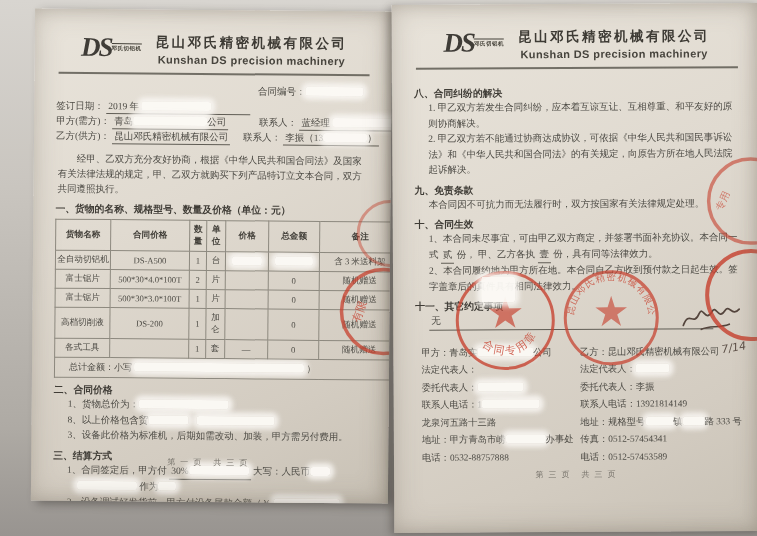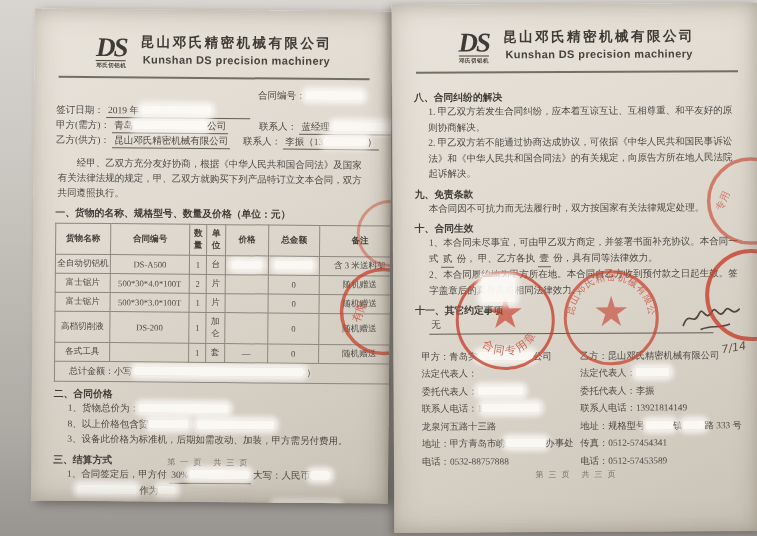--- a/index.html
+++ b/index.html
@@ -11,21 +11,21 @@
   .page::after{content:"";position:absolute;inset:0;pointer-events:none;
     box-shadow:inset 0 0 28px rgba(110,100,85,.30), inset -6px 0 14px rgba(110,100,85,.22);}
   .page-left{left:33px;top:10px;width:357px;height:492px;transform:rotate(.5deg);
     box-shadow:6px 3px 10px rgba(45,40,35,.45);}
   .page-right{left:393px;top:4px;width:368px;height:528px;transform:rotate(-.3deg);
     box-shadow:-3px 2px 9px rgba(45,40,35,.40);}
   .inner{position:relative;padding:24px 20px 10px 22px;height:100%;box-sizing:border-box;}
 
   
   .hdr{display:flex;align-items:flex-start;justify-content:center;gap:14px;margin:0 10px 2px 10px;}
-  .logo{display:flex;flex-direction:column;align-items:center;margin-top:2px;}
+  .logo{display:flex;align-items:center;margin-top:2px;}
   .logo-ds{font-family:"Liberation Serif",serif;font-style:italic;font-weight:bold;
     font-size:27px;line-height:24px;letter-spacing:-2px;color:#3f3c37;}
   .logo-sub{font-size:5.5px;letter-spacing:.5px;color:#454239;font-weight:bold;
     border-top:1px solid #45423a;padding-top:1px;margin-top:1px;}
   .hdr-titles{text-align:center;}
   .hdr-cn{font-size:13.5px;font-weight:bold;letter-spacing:2.5px;color:#3e3b35;}
   .hdr-en{font-size:11px;font-weight:bold;font-family:"Liberation Sans","DejaVu Sans",sans-serif;
     color:#47443d;margin-top:2px;letter-spacing:.4px;}
   .hdr-rule{height:2px;background:#55524a;margin:7px 2px 0 2px;opacity:.8;}
 
@@ -103,21 +103,21 @@
       </div>
 
       <div class="intro">经甲、乙双方充分友好协商，根据《中华人民共和国合同法》及国家有关法律法规的规定，甲、乙双方就购买下列产品特订立文本合同，双方共同遵照执行。</div>
 
       <div class="sec-title">一、货物的名称、规格型号、数量及价格（单位：元）</div>
 
       <table class="goods">
         <tbody>
             <tr>
           <th class="c-name">货物名称</th>
-          <th class="c-model">合同编号</th>
+          <th class="c-model">合同价格</th>
           <th class="c-qty">数量</th>
           <th class="c-unit">单位</th>
           <th class="c-price">价格</th>
           <th class="c-amt">总金额</th>
           <th class="c-note">备注</th>
         </tr>
         <tr>
           <td>全自动切铝机</td>
           <td>DS-A500</td>
           <td>1</td>

